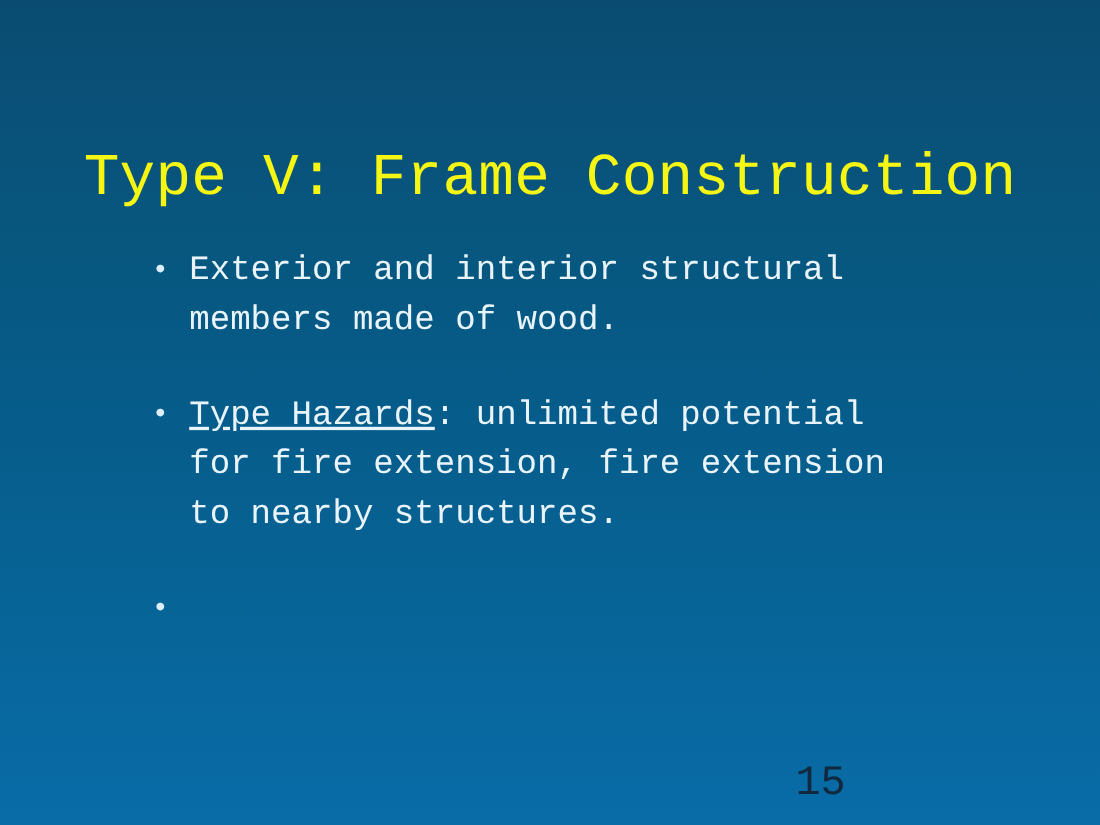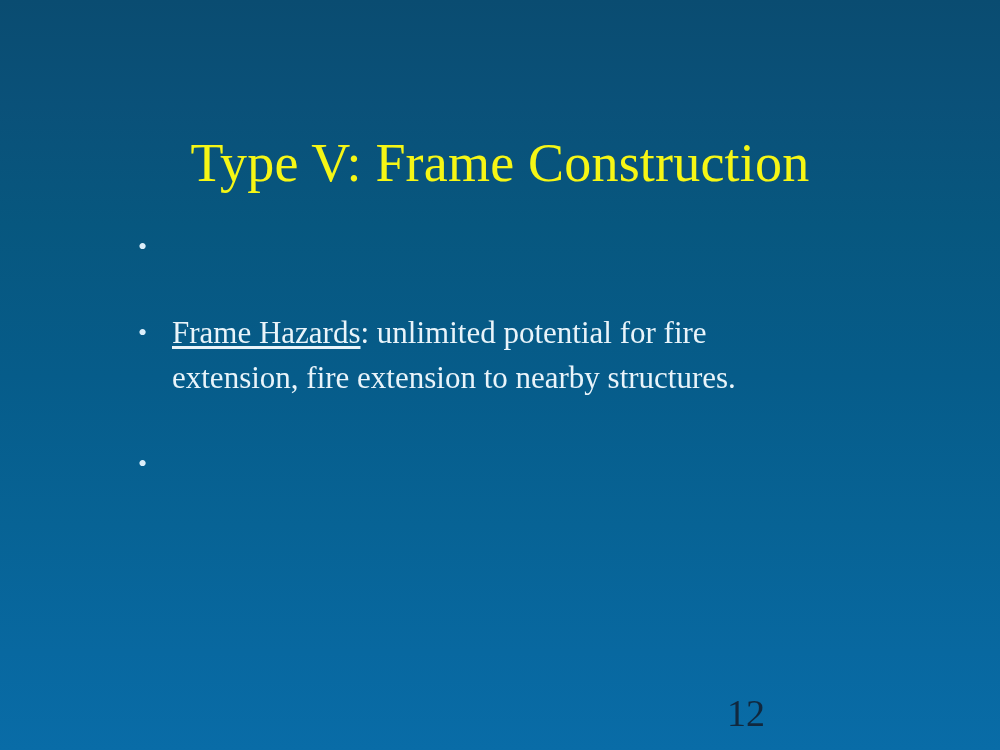--- a/index.html
+++ b/index.html
@@ -15,21 +15,21 @@
     height: 750px;
     overflow: hidden;
     background: linear-gradient(180deg,
         #0a4c71 0%,
         #0a5179 14%,
         #07577f 30%,
         #065c8a 50%,
         #076395 70%,
         #0868a0 87%,
         #096ca7 100%);
-    font-family: Liberation Serif, serif;
+    font-family: Liberation Mono, monospace;
     -webkit-font-smoothing: antialiased;
   }
 
   
   #title-area {
     position: absolute;
     left: 0;
     top: 96px;
     width: 1000px;
     text-align: center;
@@ -103,28 +103,29 @@
 <div id="slide">
 
   <div id="title-area">
     <h1 id="slide-title">Type V: Frame Construction</h1>
   </div>
 
   <div id="body-area">
 
     <div class="bullet-row">
       <span class="bullet-mark">•</span>
+      <span class="bullet-text"><span>Exterior and interior structural members made of wood.</span></span>
     </div>
 
     <div class="bullet-row">
       <span class="bullet-mark">•</span>
-      <span class="bullet-text"><span class="underline-term">Frame Hazards</span><span>: unlimited potential for fire extension, fire extension to nearby structures.</span></span>
+      <span class="bullet-text"><span class="underline-term">Type Hazards</span><span>: unlimited potential for fire extension, fire extension to nearby structures.</span></span>
     </div>
 
     <div class="bullet-row">
       <span class="bullet-mark">•</span>
     </div>
 
   </div>
 
-  <div id="page-number">12</div>
+  <div id="page-number">15</div>
 
 </div>
 
 </body></html>

